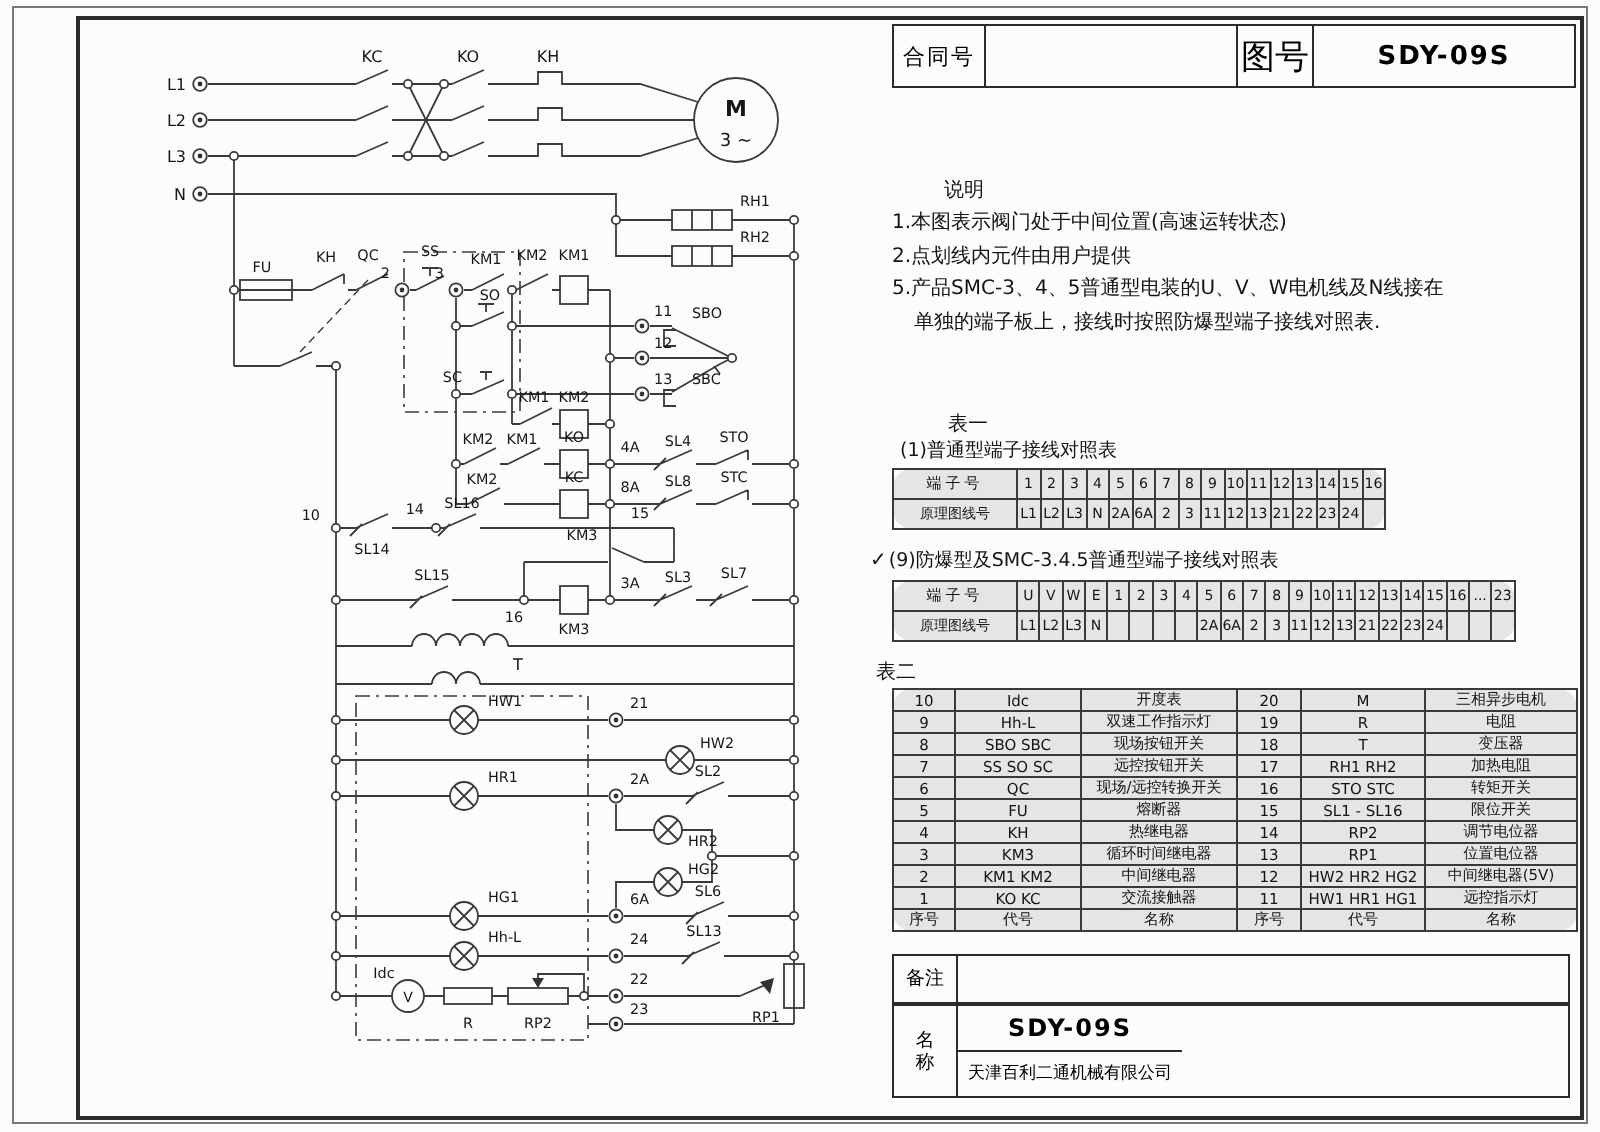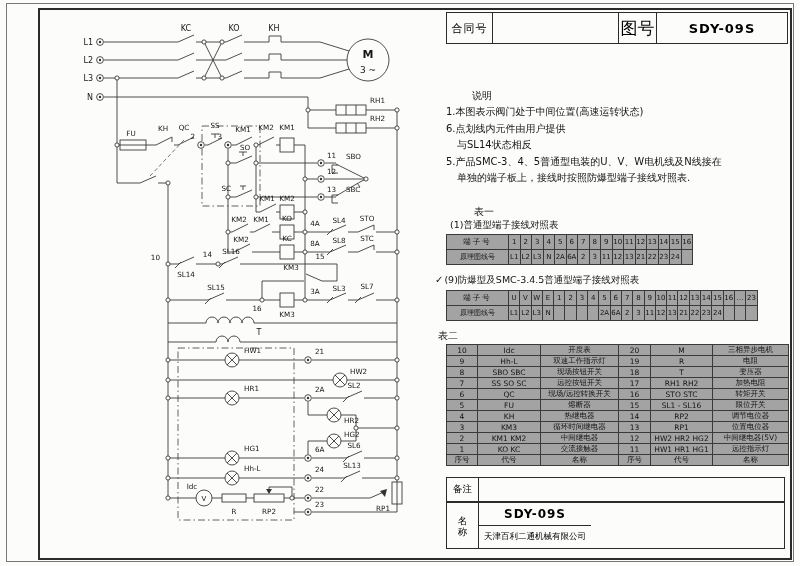--- a/index.html
+++ b/index.html
@@ -23,21 +23,21 @@
   .thead>div{border-right:1px solid #2b2b2b;display:flex;align-items:center;justify-content:center;box-sizing:border-box;text-align:right;}
   .thead .c1{width:46px;font-size:11px;letter-spacing:1px;}
   .thead .c2{width:126px;}
   .thead .c3{width:38px;font-size:17px;}
   .thead .c4{flex:1;border-right:none;font-size:13px;font-weight:bold;letter-spacing:1px;}
   .notes{left:446px;top:88px;width:348px;font-size:10px;line-height:16.4px;color:#141414;}
   .notes .hd{margin-left:26px;}
   .notes .cont{margin-left:11px;}
   .slabel{font-size:10px;color:#141414;}
   .ssub{font-size:9.5px;color:#141414;}
-  table{border-collapse:collapse;table-layout:fixed;background:#a3a3a3;}
+  table{border-collapse:collapse;table-layout:fixed;background:#e5e5e5;border-radius:11px;}
   .tt{position:absolute;}
   .tt td{border:1px solid #3a3a3a;text-align:center;font-size:7px;padding:0;height:14px;color:#141414;overflow:hidden;white-space:nowrap;}
   .tt td.hd{font-size:7.5px;letter-spacing:2px;}
   .ct td{border:1px solid #3a3a3a;text-align:center;font-size:7.5px;padding:0 1px;height:9.6px;color:#141414;overflow:hidden;white-space:nowrap;}
   .remark{left:446px;top:477px;width:339px;height:25px;display:flex;}
   .remark .lab{width:31px;border-right:1px solid #2b2b2b;display:flex;align-items:center;justify-content:center;font-size:9.5px;}
   .remark .val{flex:1;display:flex;align-items:center;justify-content:center;font-size:11px;letter-spacing:3px;}
   .namebox{left:446px;top:502px;width:339px;height:47px;display:flex;}
   .namebox .lab{width:31px;border-right:1px solid #2b2b2b;display:flex;flex-direction:column;align-items:center;justify-content:center;font-size:9.5px;line-height:11px;}
   .namebox .ttl{flex:1;border-right:1px solid #2b2b2b;display:flex;align-items:center;justify-content:center;font-size:12px;font-weight:bold;letter-spacing:.5px;}
@@ -313,22 +313,21 @@
   <div class="abs bx thead">
     <div class="c1">合同号</div>
     <div class="c2"></div>
     <div class="c3">图号</div>
     <div class="c4">SDY-09S</div>
   </div>
 
   <div class="abs notes">
     <div class="hd">说明</div>
     <div>1.本图表示阀门处于中间位置(高速运转状态)</div>
-    <div>6.点划线内元件由用户提供</div>
-    <div class="cont">与SL14状态相反</div>
+    <div>2.点划线内元件由用户提供</div>
     <div>5.产品SMC-3、4、5普通型电装的U、V、W电机线及N线接在</div>
     <div class="cont">单独的端子板上，接线时按照防爆型端子接线对照表.</div>
   </div>
 
   <div class="abs slabel" style="left:474px;top:205px;">表一</div>
   <div class="abs ssub" style="left:450px;top:219px;">(1)普通型端子接线对照表</div>
   <table class="tt" style="left:446px;top:234px;width:246px;">
     <colgroup>
         <col style="width:62px">
         <col span="16" style="width:11.5px">

